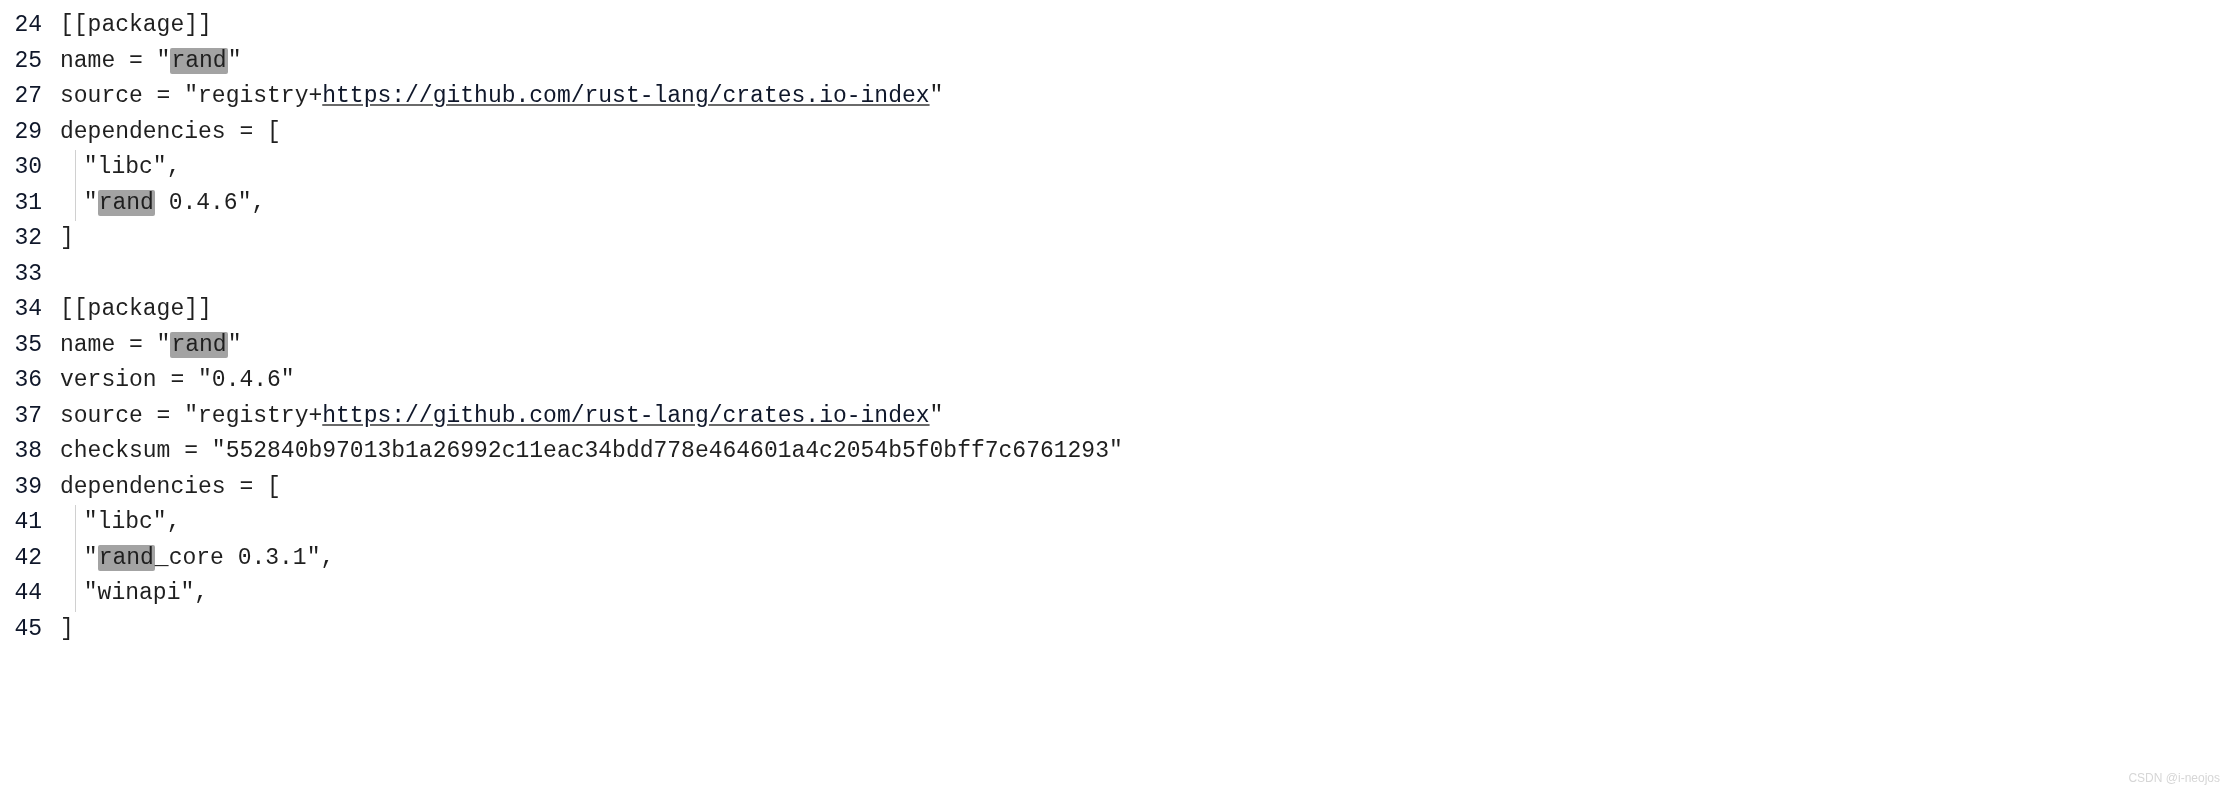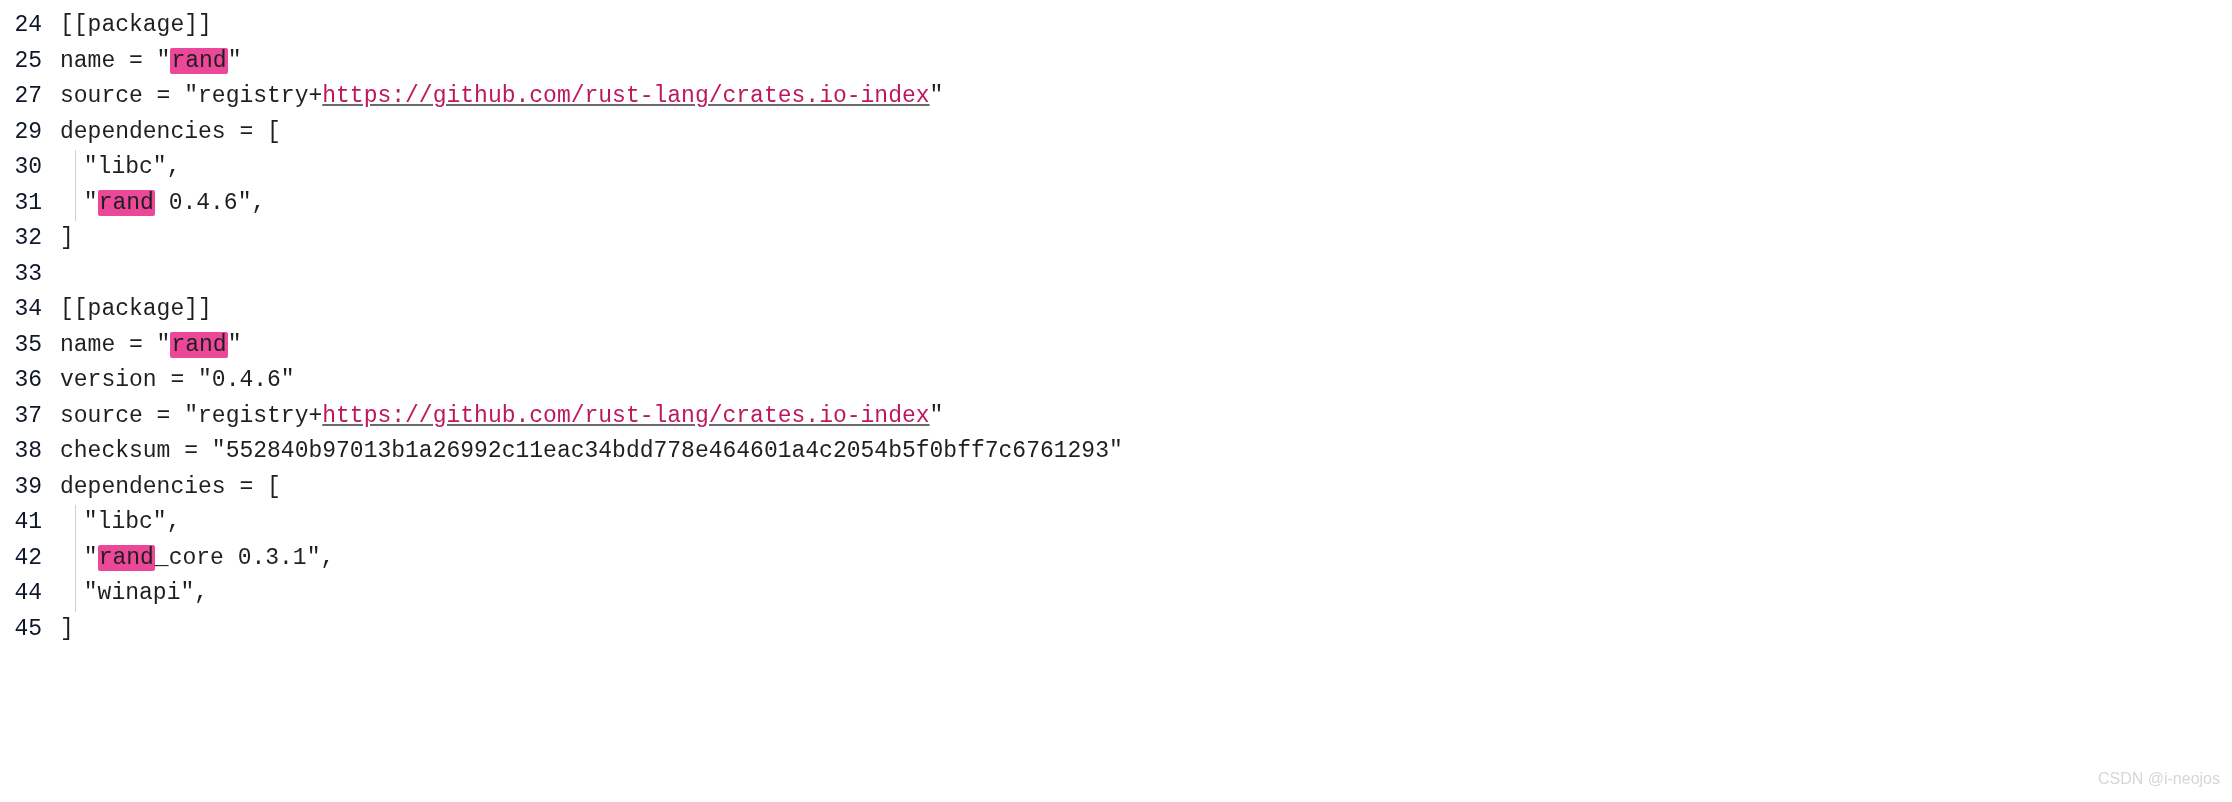--- a/index.html
+++ b/index.html
@@ -4,23 +4,23 @@
 <style>
   * { margin: 0; padding: 0; box-sizing: border-box; }
   html, body { width: 2232px; height: 802px; background: #ffffff; overflow: hidden; }
   body { font-family: "SF Mono", Menlo, Consolas, "Courier New", monospace; font-size: 23px; line-height: 35.5px; }
   .editor { position: relative; width: 100%; height: 100%; padding-top: 8px; }
   .line { display: flex; align-items: baseline; white-space: pre; }
   .gutter { width: 60px; min-width: 60px; text-align: right; padding-right: 18px; color: #0f172a; user-select: none; }
   .code { flex: 1; }
   .indent-guide { border-left: 1px solid #d0d0d0; padding-left: 8px; margin-left: 1px; display: inline-block; }
   .tok-text { color: #1f1f1f; }
-  .tok-link { color: #be185d; text-decoration: underline; text-decoration-color: #6a6a6a; }
-  .hl { background: #ec4899; border-radius: 2px; padding: 0 1px; }
-  .watermark { position: absolute; right: 12px; bottom: 6px; font-family: -apple-system, Arial, sans-serif; font-size: 16px; color: #d6d6d6; }
+  .tok-link { color: #0f172a; text-decoration: underline; text-decoration-color: #6a6a6a; }
+  .hl { background: #a3a3a3; border-radius: 2px; padding: 0 1px; }
+  .watermark { position: absolute; right: 12px; bottom: 6px; font-family: -apple-system, Arial, sans-serif; font-size: 12px; color: #d6d6d6; }
 </style>
 </head>
 <body>
 
 <div class="editor">
   <div id="lines">
       <div class="line"><div class="gutter">24</div><div class="code"><span class="tok-text">[[package]]</span></div></div>
       <div class="line"><div class="gutter">25</div><div class="code"><span class="tok-text">name = "</span><span class="tok-text hl">rand</span><span class="tok-text">"</span></div></div>
       <div class="line"><div class="gutter">27</div><div class="code"><span class="tok-text">source = "registry+</span><span class="tok-link">https://github.com/rust-lang/crates.io-index</span><span class="tok-text">"</span></div></div>
       <div class="line"><div class="gutter">29</div><div class="code"><span class="tok-text">dependencies = [</span></div></div>

